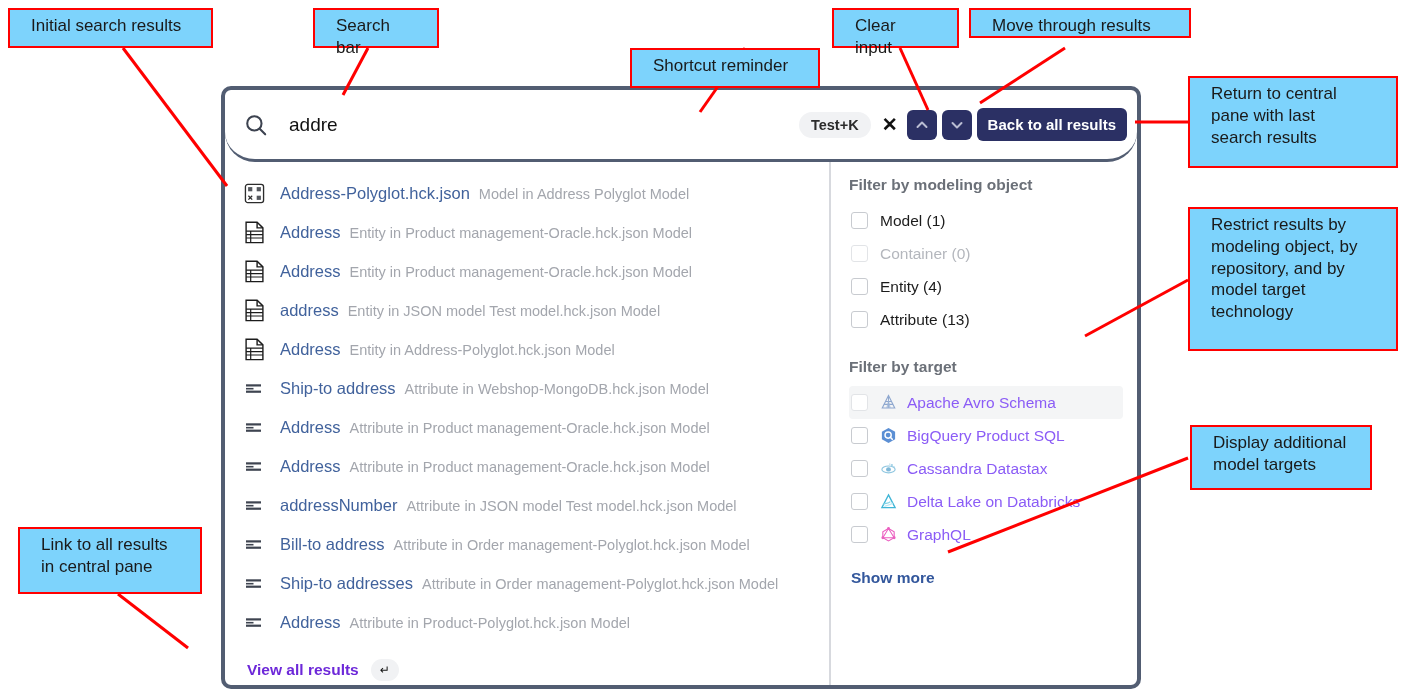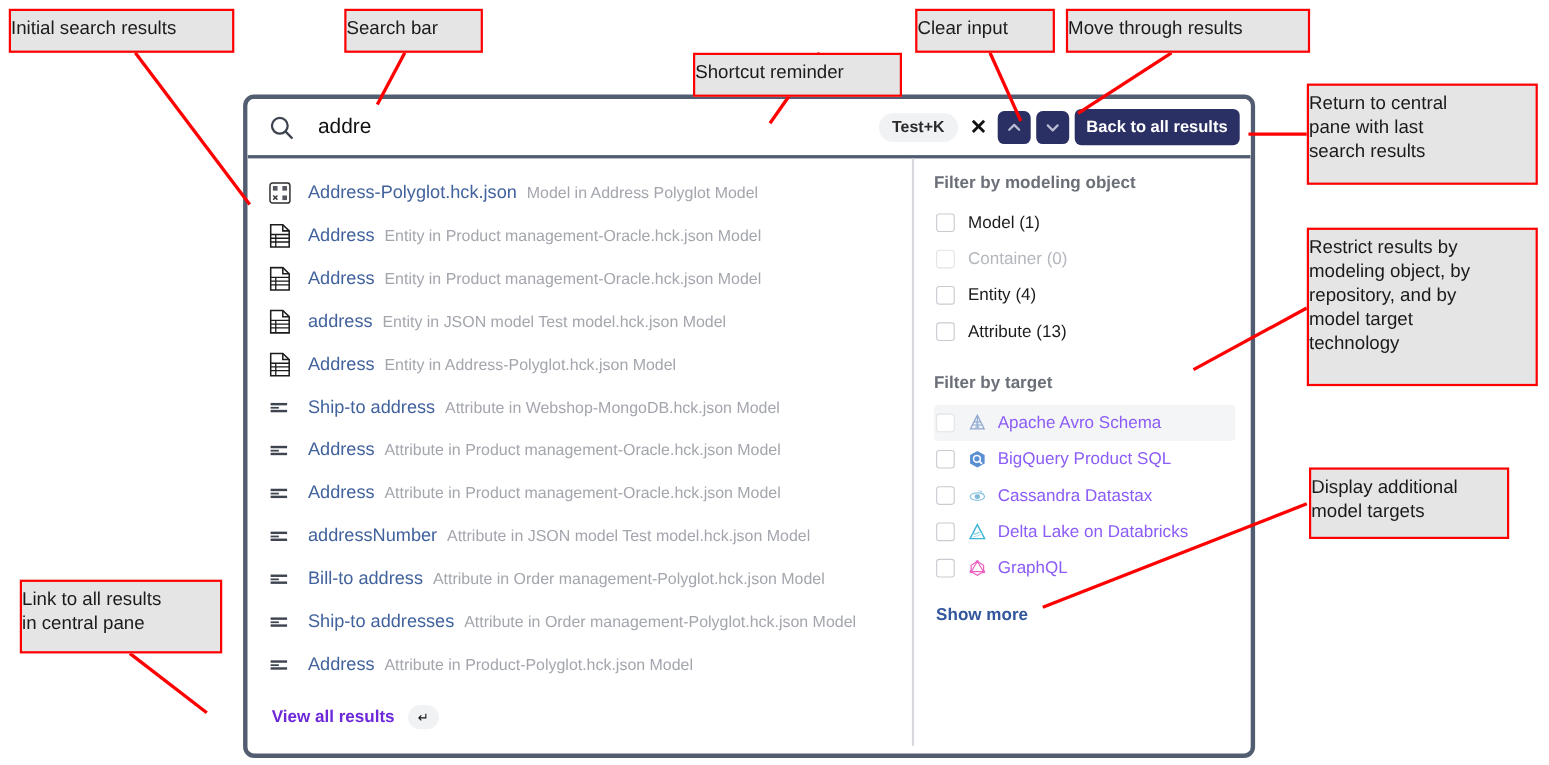--- a/index.html
+++ b/index.html
@@ -10,25 +10,25 @@
     width: 1408px; height: 695px;
     position: relative;
     font-family: "Liberation Sans", sans-serif;
     overflow: hidden;
   }
 
   
   .callout {
     position: absolute;
     border: 2px solid #ff0000;
-    background: #e5e5e5;
+    background: #7dd3fc;
     color: #1a1a1a;
     font-size: 17px;
     line-height: 1.28;
-    padding: 5px 0;
+    padding: 5px 21px;
     box-sizing: border-box;
     z-index: 30;
     white-space: pre-line;
   }
   .leader {
     position: absolute;
     z-index: 29;
     overflow: visible;
     pointer-events: none;
   }
@@ -43,27 +43,28 @@
     border-radius: 10px;
     background: #ffffff;
     box-sizing: border-box;
     z-index: 10;
     overflow: hidden;
   }
 
   
   .searchbar {
     position: relative;
-    height: 54px;
+    height: 72px;
     display: flex;
     align-items: center;
     background: #ffffff;
     border-bottom: 3px solid #525d72;
     box-sizing: border-box;
     padding: 0 10px 0 18px;
+    border-radius: 30px;
   }
   .search-icon { flex: 0 0 auto; width: 26px; height: 26px; display:block; }
   .search-input {
     flex: 1 1 auto;
     border: none;
     outline: none;
     font-family: "Liberation Sans", sans-serif;
     font-size: 19px;
     color: #111111;
     background: transparent;
@@ -231,21 +232,21 @@
 </svg>
 
 <div class="callout" style="left:8px;  top:8px;  width:205px; height:40px;">Initial search results</div>
 
 <div class="callout" style="left:313px; top:8px; width:126px; height:40px;">Search bar</div>
 
 <div class="callout" style="left:630px; top:8px; width:190px; height:40px;margin-top:40px;">Shortcut reminder</div>
 
 <div class="callout" style="left:832px; top:8px; width:127px; height:40px;">Clear input</div>
 
-<div class="callout" style="left:969px; top:8px; width:222px; height:40px;">Move through results</div>
+<div class="callout" style="left:969px; top:8px; width:222px; height:30px;">Move through results</div>
 
 <div class="callout" style="left:1188px; top:76px; width:210px; height:92px;">Return to central
 pane with last
 search results</div>
 
 <div class="callout" style="left:1188px; top:207px; width:210px; height:144px;">Restrict results by
 modeling object, by
 repository, and by
 model target
 technology</div>

